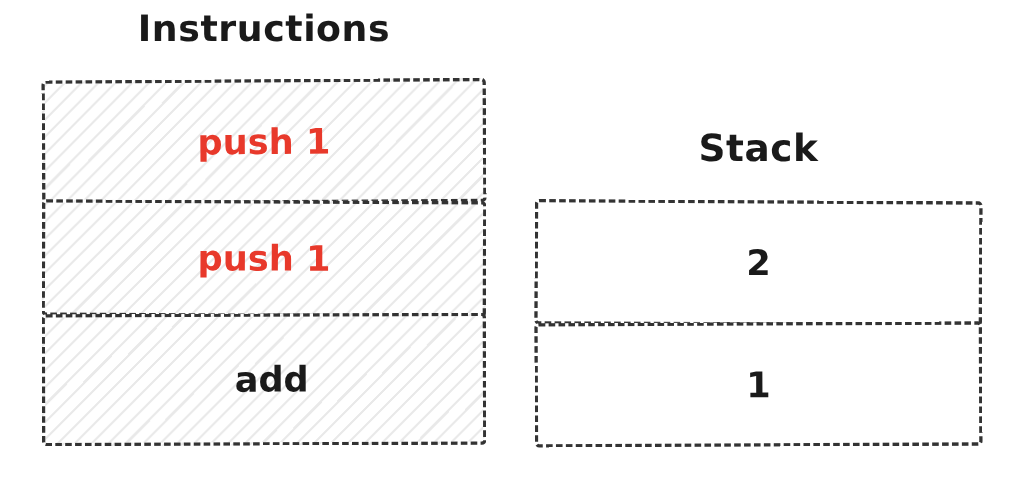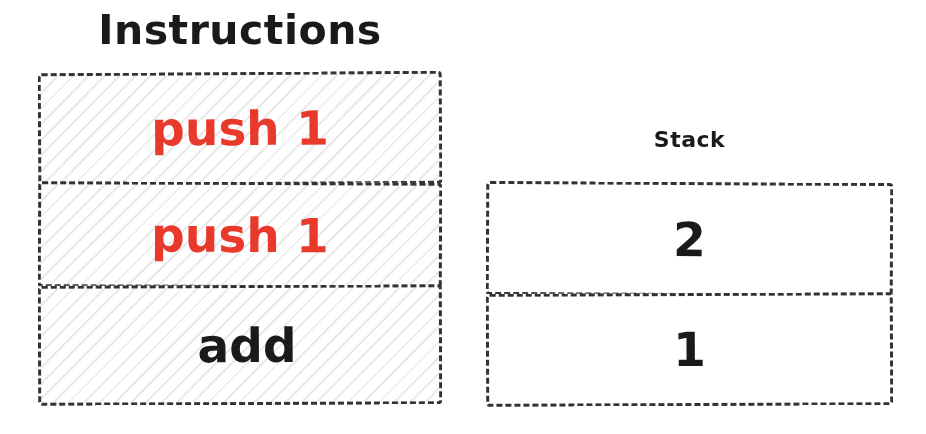--- a/index.html
+++ b/index.html
@@ -19,27 +19,27 @@
     position: absolute;
     text-align: center;
     font-weight: 700;
     color: #1a1a1a;
     letter-spacing: 0.5px;
   }
   .instructions-title {
     left: 38px;
     top: 6px;
     width: 404px;
-    font-size: 41px;
+    font-size: 33px;
   }
   .stack-title {
     left: 486px;
-    top: 127px;
+    top: 115px;
     width: 407px;
-    font-size: 22px;
+    font-size: 34px;
   }
   .box {
     position: absolute;
     box-sizing: border-box;
     border: 3px dashed #333333;
     border-radius: 4px;
     display: flex;
     align-items: center;
     justify-content: center;
     background: #ffffff;
@@ -47,21 +47,21 @@
   .box.hatched {
     background-image: repeating-linear-gradient(
       135deg,
       #e9e9e9 0px,
       #e9e9e9 2px,
       transparent 2px,
       transparent 11px
     );
   }
   .box .label {
-    font-size: 47px;
+    font-size: 32px;
     font-weight: 700;
     color: #1a1a1a;
     line-height: 1;
   }
   
   .instr { left: 38px; width: 404px; }
   .instr-0 { top: 72px;  height: 113px; transform: rotate(-0.35deg); }
   .instr-1 { top: 182px; height: 106px; transform: rotate(0.25deg); }
   .instr-2 { top: 285px; height: 120px; transform: rotate(-0.2deg); }
   

